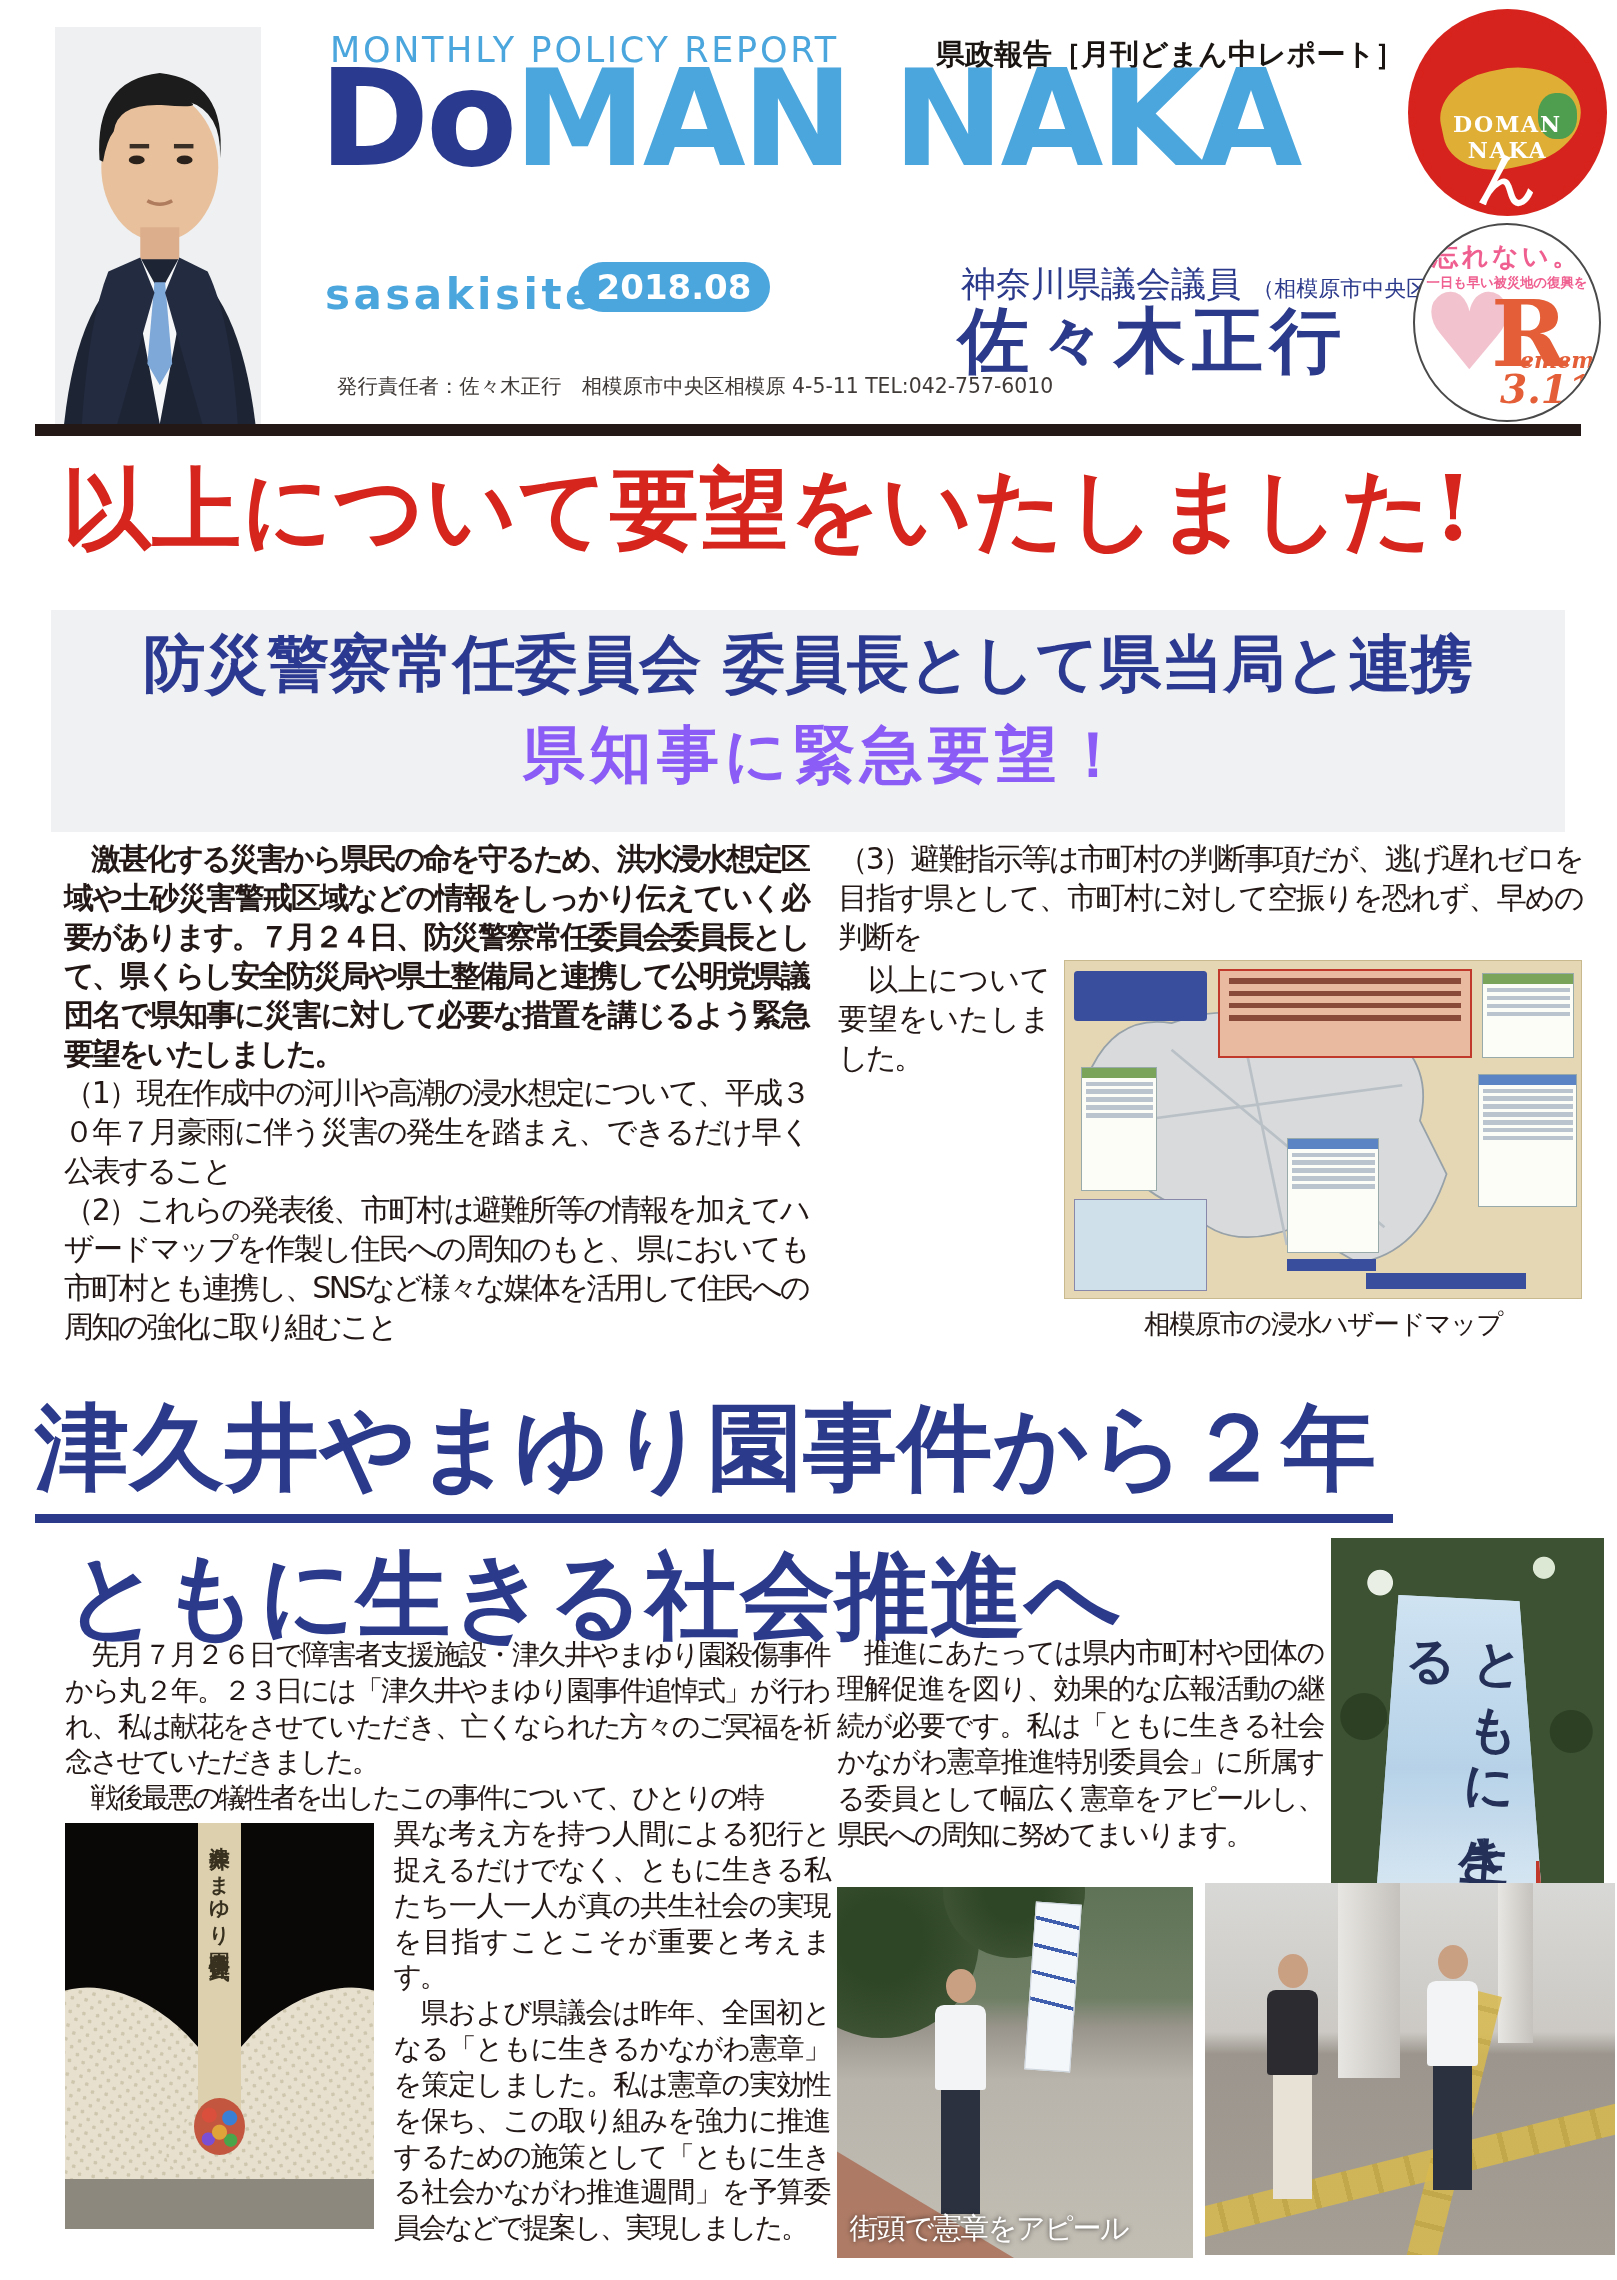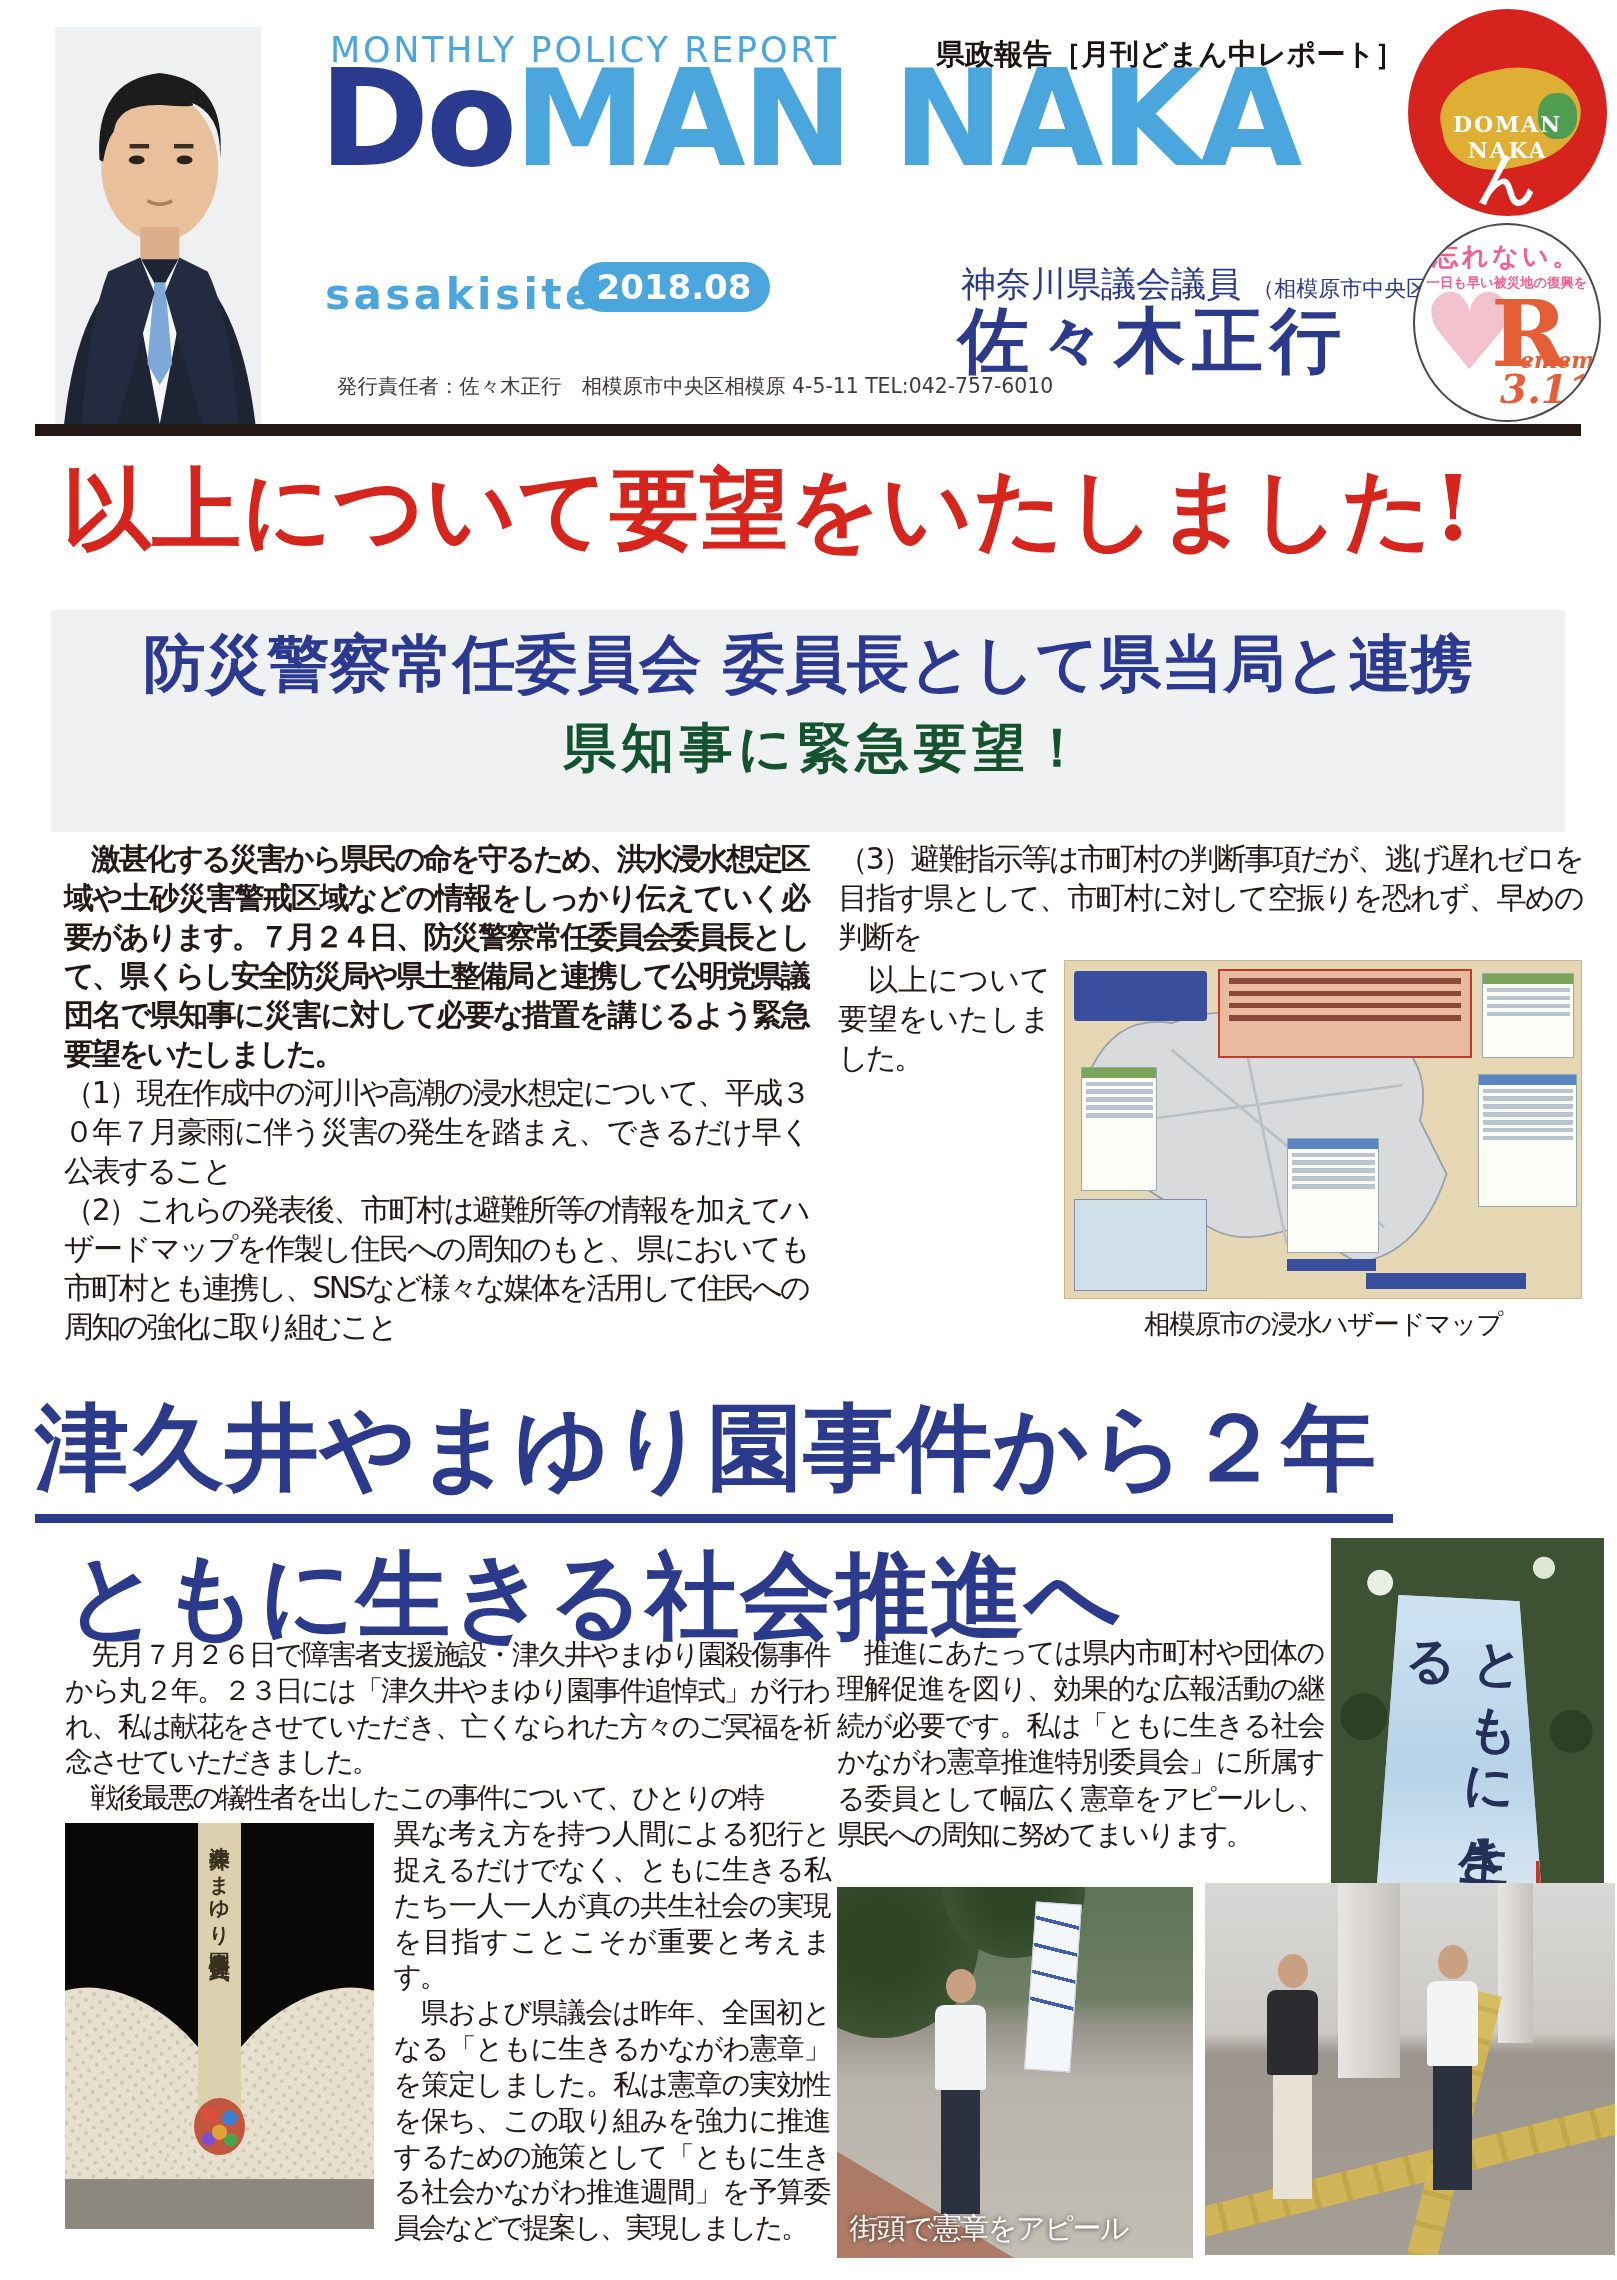--- a/index.html
+++ b/index.html
@@ -48,21 +48,21 @@
   .rem-date { position:absolute; left:85px; top:74px; font-size:39px; font-weight:800; font-style:italic; color:#e45f38; }
 
   .black-bar { position:absolute; left:35px; top:424px; width:1546px; height:11.5px; background:#231815; }
 
   
   .headline1 { position:absolute; left:62px; top:450px; font-size:89px; font-weight:700; color:#d6251d; letter-spacing:0.9px; white-space:nowrap; }
   .graybox { position:absolute; left:51px; top:610px; width:1514px; height:222px; background:#eff1f3; text-align:center; }
   .gb1 { margin-top:12.4px; font-size:62px; color:#2b3990; white-space:nowrap; }
   .gb1 .strong { font-weight:900; font-family:"DejaVu Sans","Liberation Sans",sans-serif; }
   .gb1 .rest { font-family:"DejaVu Serif","Liberation Serif",serif; font-weight:600; }
-  .gb2 { margin-top:7px; font-size:53px; font-weight:700; color:#14532d; letter-spacing:5.3px;margin-left:36px; }
+  .gb2 { margin-top:7px; font-size:62px; font-weight:700; color:#8b5cf6; letter-spacing:5.3px;margin-left:36px; }
 
   .article1 { position:absolute; left:64px; top:839px; width:1530px; display:flex; gap:30px; }
   .article1 .col { width:744px; font-size:30px; line-height:1.3; letter-spacing:-0.09em; text-align:justify; }
   .article1 .lead { font-weight:700; }
   .a1-row { display:flex; gap:16px; margin-top:3.5px; }
   .a1-side { width:210px; }
   .map-wrap { flex:1; }
   .map-caption { text-align:center; font-size:26.6px; letter-spacing:-0.05em; margin-top:8.9px; }
 
   

